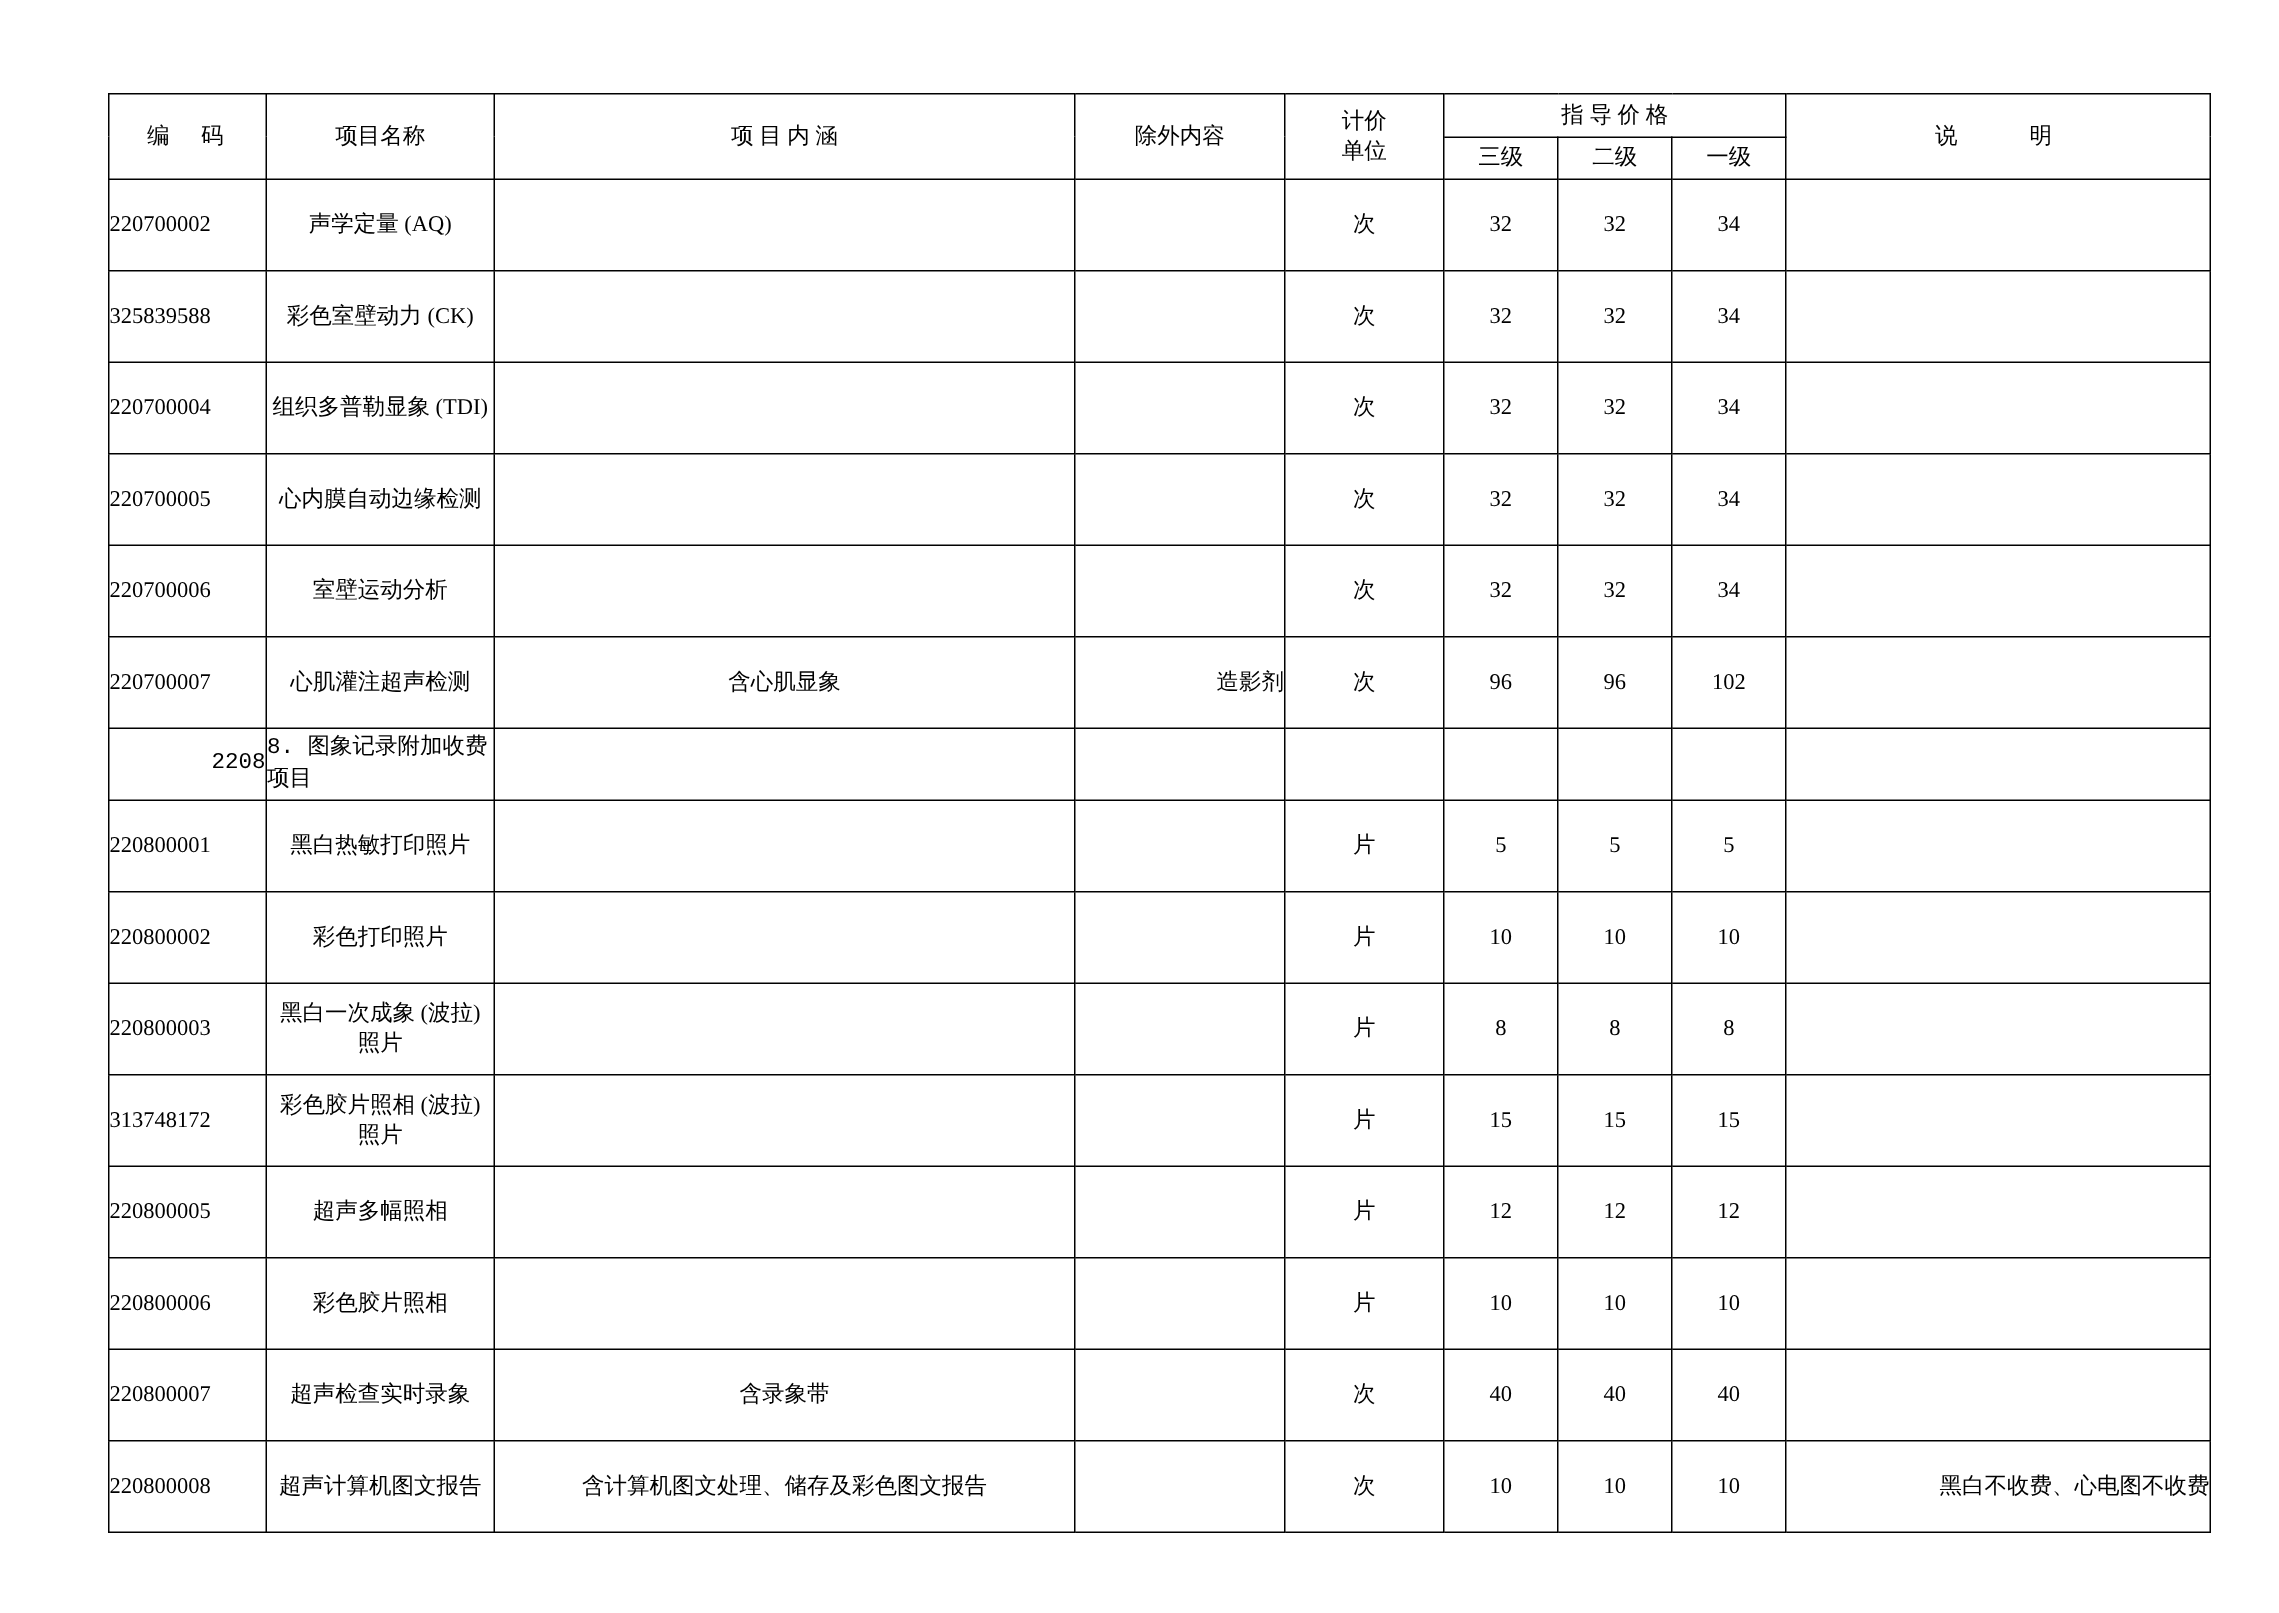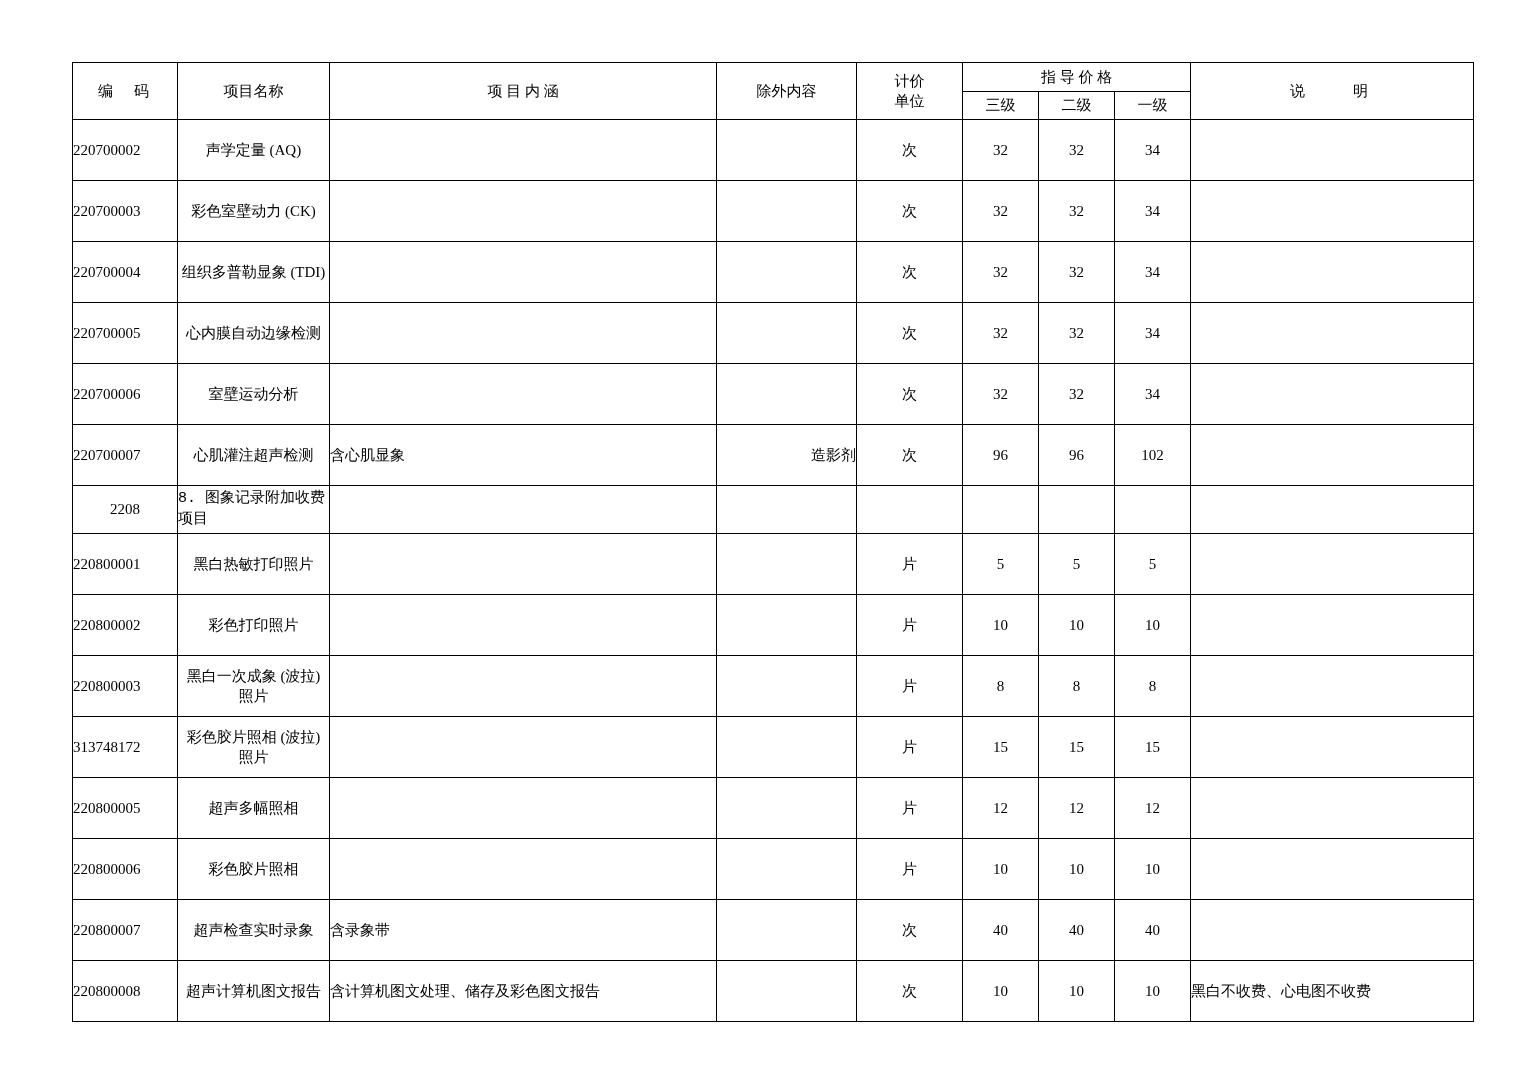--- a/index.html
+++ b/index.html
@@ -71,50 +71,51 @@
     white-space: nowrap;
   }
   td.name {
     padding-left: 8px;
     padding-right: 4px;
     text-align: center;
     font-size: 15px;
   }
   td.content {
     padding-left: 6px;
-    text-align: left;
+    text-align: center;
     font-size: 15px;
     vertical-align: top;
     padding-top: 6px;
   }
   td.exclude {
     padding-left: 6px;
     text-align: right;
     font-size: 15px;
     vertical-align: top;
     padding-top: 6px;
   }
   td.unit, td.price {
     text-align: center;
     font-size: 15px;
   }
   td.note {
     padding-left: 8px;
-    text-align: left;
+    text-align: right;
     font-size: 15px;
     vertical-align: top;
     padding-top: 6px;
   }
   td.section-code {
     font-weight: bold;
     padding-left: 8px;
-    text-align: center;
+    text-align: right;
     font-size: 15px;
     vertical-align: top;
     padding-top: 5px;
+    font-family: Liberation Mono, monospace;
   }
   td.section-name {
     font-weight: bold;
     padding-left: 8px;
     text-align: left;
     font-size: 15px;
     vertical-align: top;
     padding-top: 5px;
     line-height: 1.3;
     font-family: Liberation Mono, monospace;
@@ -166,21 +167,21 @@
           <td class="name name-top">声学定量 (AQ)</td>
           <td class="content"></td>
           <td class="exclude"></td>
           <td class="unit">次</td>
           <td class="price">32</td>
           <td class="price">32</td>
           <td class="price">34</td>
           <td class="note"></td>
         </tr>
         <tr>
-          <td class="code">220700003</td>
+          <td class="code">325839588</td>
           <td class="name name-top">彩色室壁动力 (CK)</td>
           <td class="content"></td>
           <td class="exclude"></td>
           <td class="unit">次</td>
           <td class="price">32</td>
           <td class="price">32</td>
           <td class="price">34</td>
           <td class="note"></td>
         </tr>
         <tr>

